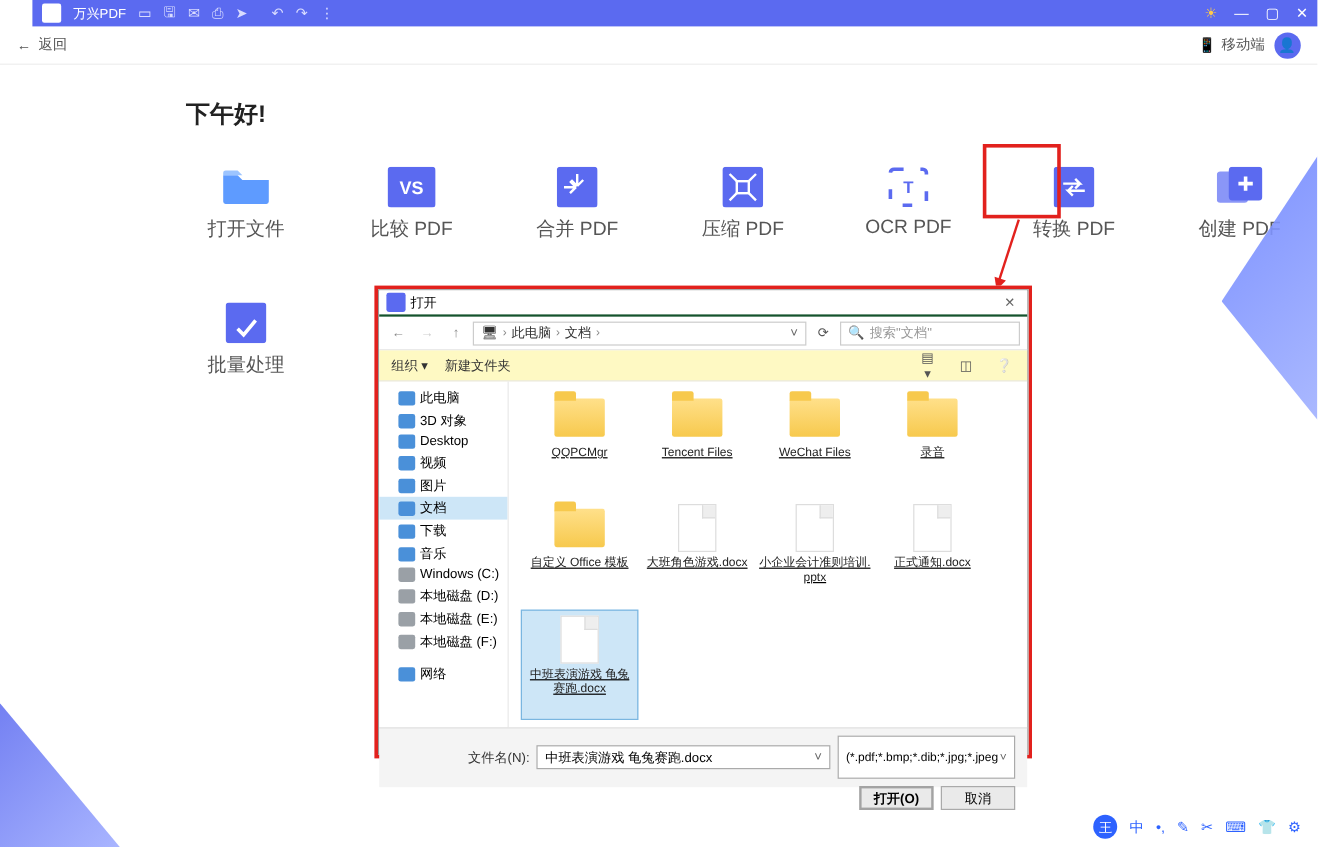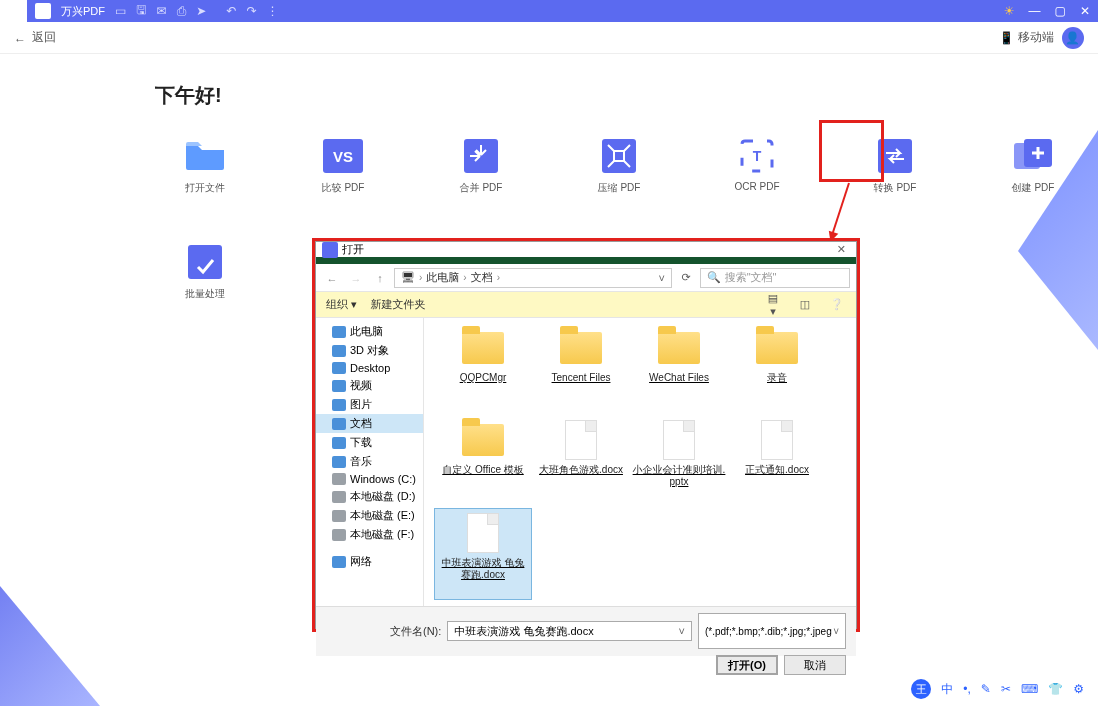--- a/index.html
+++ b/index.html
@@ -18,32 +18,32 @@
   .subbar .right { display:flex; align-items:center; gap:8px; }
   .subbar .mobile { display:flex; align-items:center; gap:4px; color:#555; cursor:pointer; }
   .subbar .avatar { width:22px; height:22px; border-radius:50%; background:#5b6af0; color:#fff; display:flex; align-items:center; justify-content:center; font-size:12px; }
 
   .content { position: relative; padding: 28px 0 0 0; }
   .greeting { font-size: 20px; font-weight: 700; color:#222; margin-left:155px; }
 
   .tile-row { display:flex; gap:78px; margin-left:175px; margin-top:30px; }
   .tile { display:flex; flex-direction:column; align-items:center; gap:8px; cursor:pointer; width:60px; text-align:center; }
   .tile .ticon { width:42px; height:34px; display:flex; align-items:center; justify-content:center; }
-  .tile .tlabel { font-size:10px; color:#555; white-space:nowrap; }
+  .tile .tlabel { font-size:16px; color:#555; white-space:nowrap; }
 
   .highlight-box { position:absolute; border:3px solid #e2211d; pointer-events:none; }
   .arrow-line { position:absolute; width:2px; background:#e2211d; transform-origin:top; }
   .arrow-head { position:absolute; width:0; height:0; border-left:5px solid transparent; border-right:5px solid transparent; border-top:10px solid #e2211d; }
 
   .second-row { margin-left:175px; margin-top:50px; display:flex; }
 
   
   .filedlg-border { position:absolute; left:312px; top:238px; width:548px; height:394px; border:3px solid #e2211d; background:#fff; }
   .filedlg { position:absolute; left:315px; top:241px; width:542px; height:388px; background:#f4f4f4; border:1px solid #999; font-size:11px; }
-  .filedlg .fd-title { height:22px; background:#fff; border-bottom:7px solid #14532d; display:flex; align-items:center; padding:0 6px; }
+  .filedlg .fd-title { height:22px; background:#fff; border-bottom:2px solid #14532d; display:flex; align-items:center; padding:0 6px; }
   .filedlg .fd-title .fti { width:16px; height:16px; background:#5b6af0; border-radius:2px; margin-right:4px; }
   .filedlg .fd-title .ftx { flex:1; }
   .filedlg .fd-title .close { cursor:pointer; color:#666; padding:0 4px; }
 
   .fd-nav { height:28px; background:#fff; border-bottom:1px solid #e5e5e5; display:flex; align-items:center; padding:0 6px; gap:4px; }
   .fd-nav .nb { width:20px; text-align:center; color:#888; cursor:pointer; }
   .fd-nav .crumb { flex:1; height:20px; border:1px solid #ccc; display:flex; align-items:center; padding:0 6px; gap:4px; color:#333; }
   .fd-nav .crumb .arr { color:#888; font-size:10px; }
   .fd-nav .refresh { width:20px; color:#555; text-align:center; cursor:pointer; }
   .fd-nav .search { width:150px; height:20px; border:1px solid #ccc; display:flex; align-items:center; padding:0 6px; color:#999; gap:4px; }

